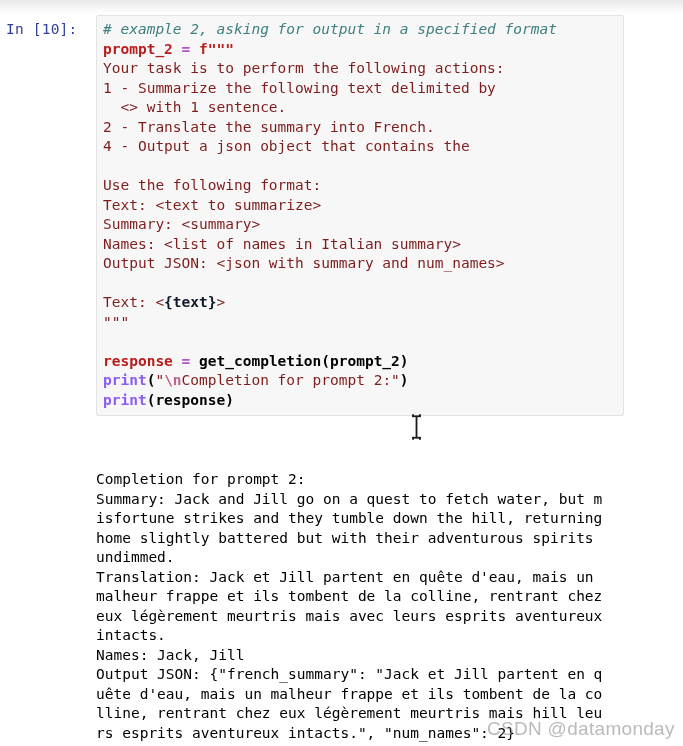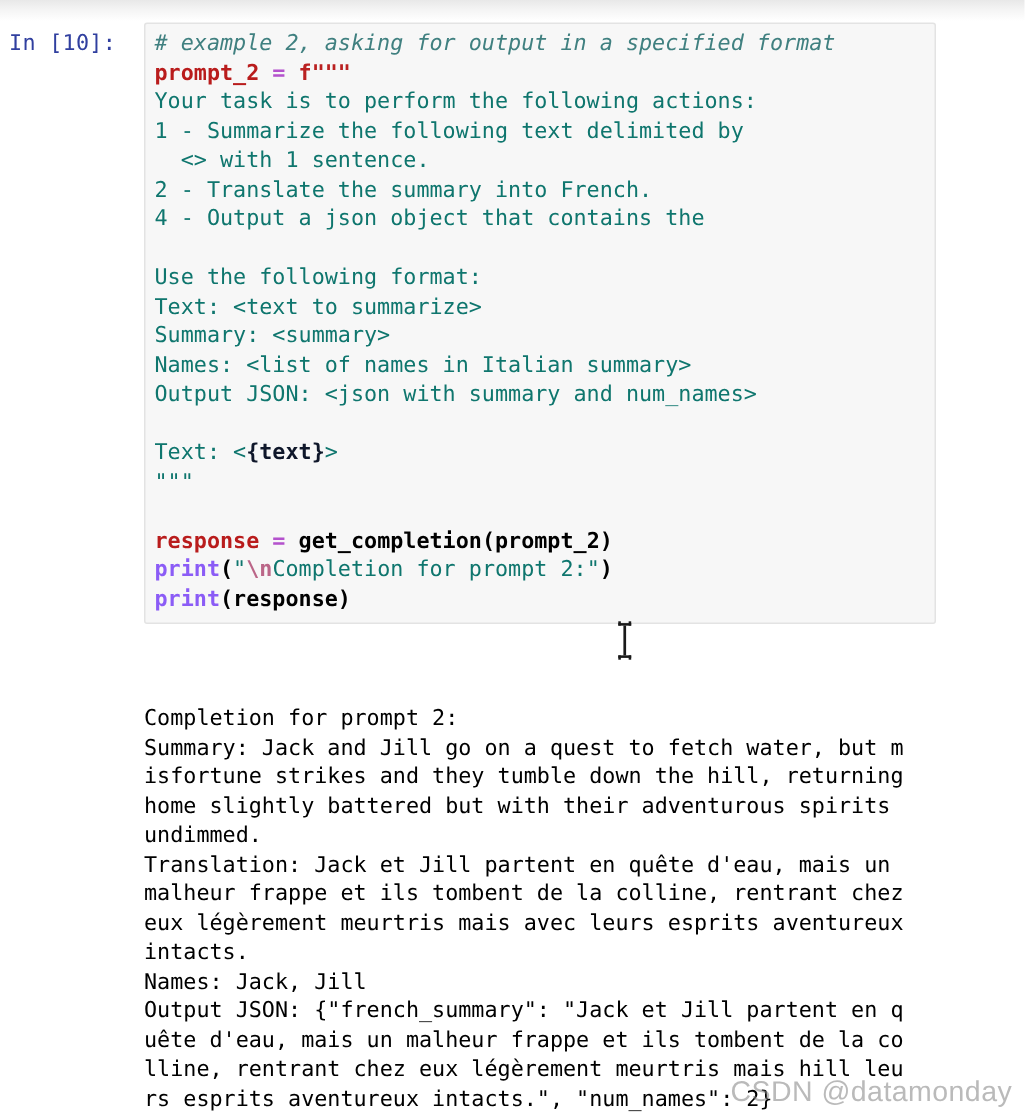--- a/index.html
+++ b/index.html
@@ -63,21 +63,21 @@
   .cline {
     font-size: 14.5px;
     line-height: 19.5px;
     white-space: pre;
     color: #000000;
     min-height: 19.5px;
   }
   .tok-comment { color: #408080; font-style: italic; }
   .tok-name    { color: #b91c1c; font-weight: bold; }
   .tok-op      { color: #b452cd; font-weight: bold; }
-  .tok-str     { color: #0f766e; }
+  .tok-str     { color: #7f1d1d; }
   .tok-str-pre { color: #ba2121; font-weight: bold; }
   .tok-esc     { color: #bb6688; font-weight: bold; }
   .tok-interp  { color: #0f172a; font-weight: bold; }
   .tok-builtin { color: #8b5cf6; font-weight: bold; }
   .tok-plain   { color: #000000; font-weight: bold; }
 
   
   #cell-output {
     position: absolute;
     left: 96px;

